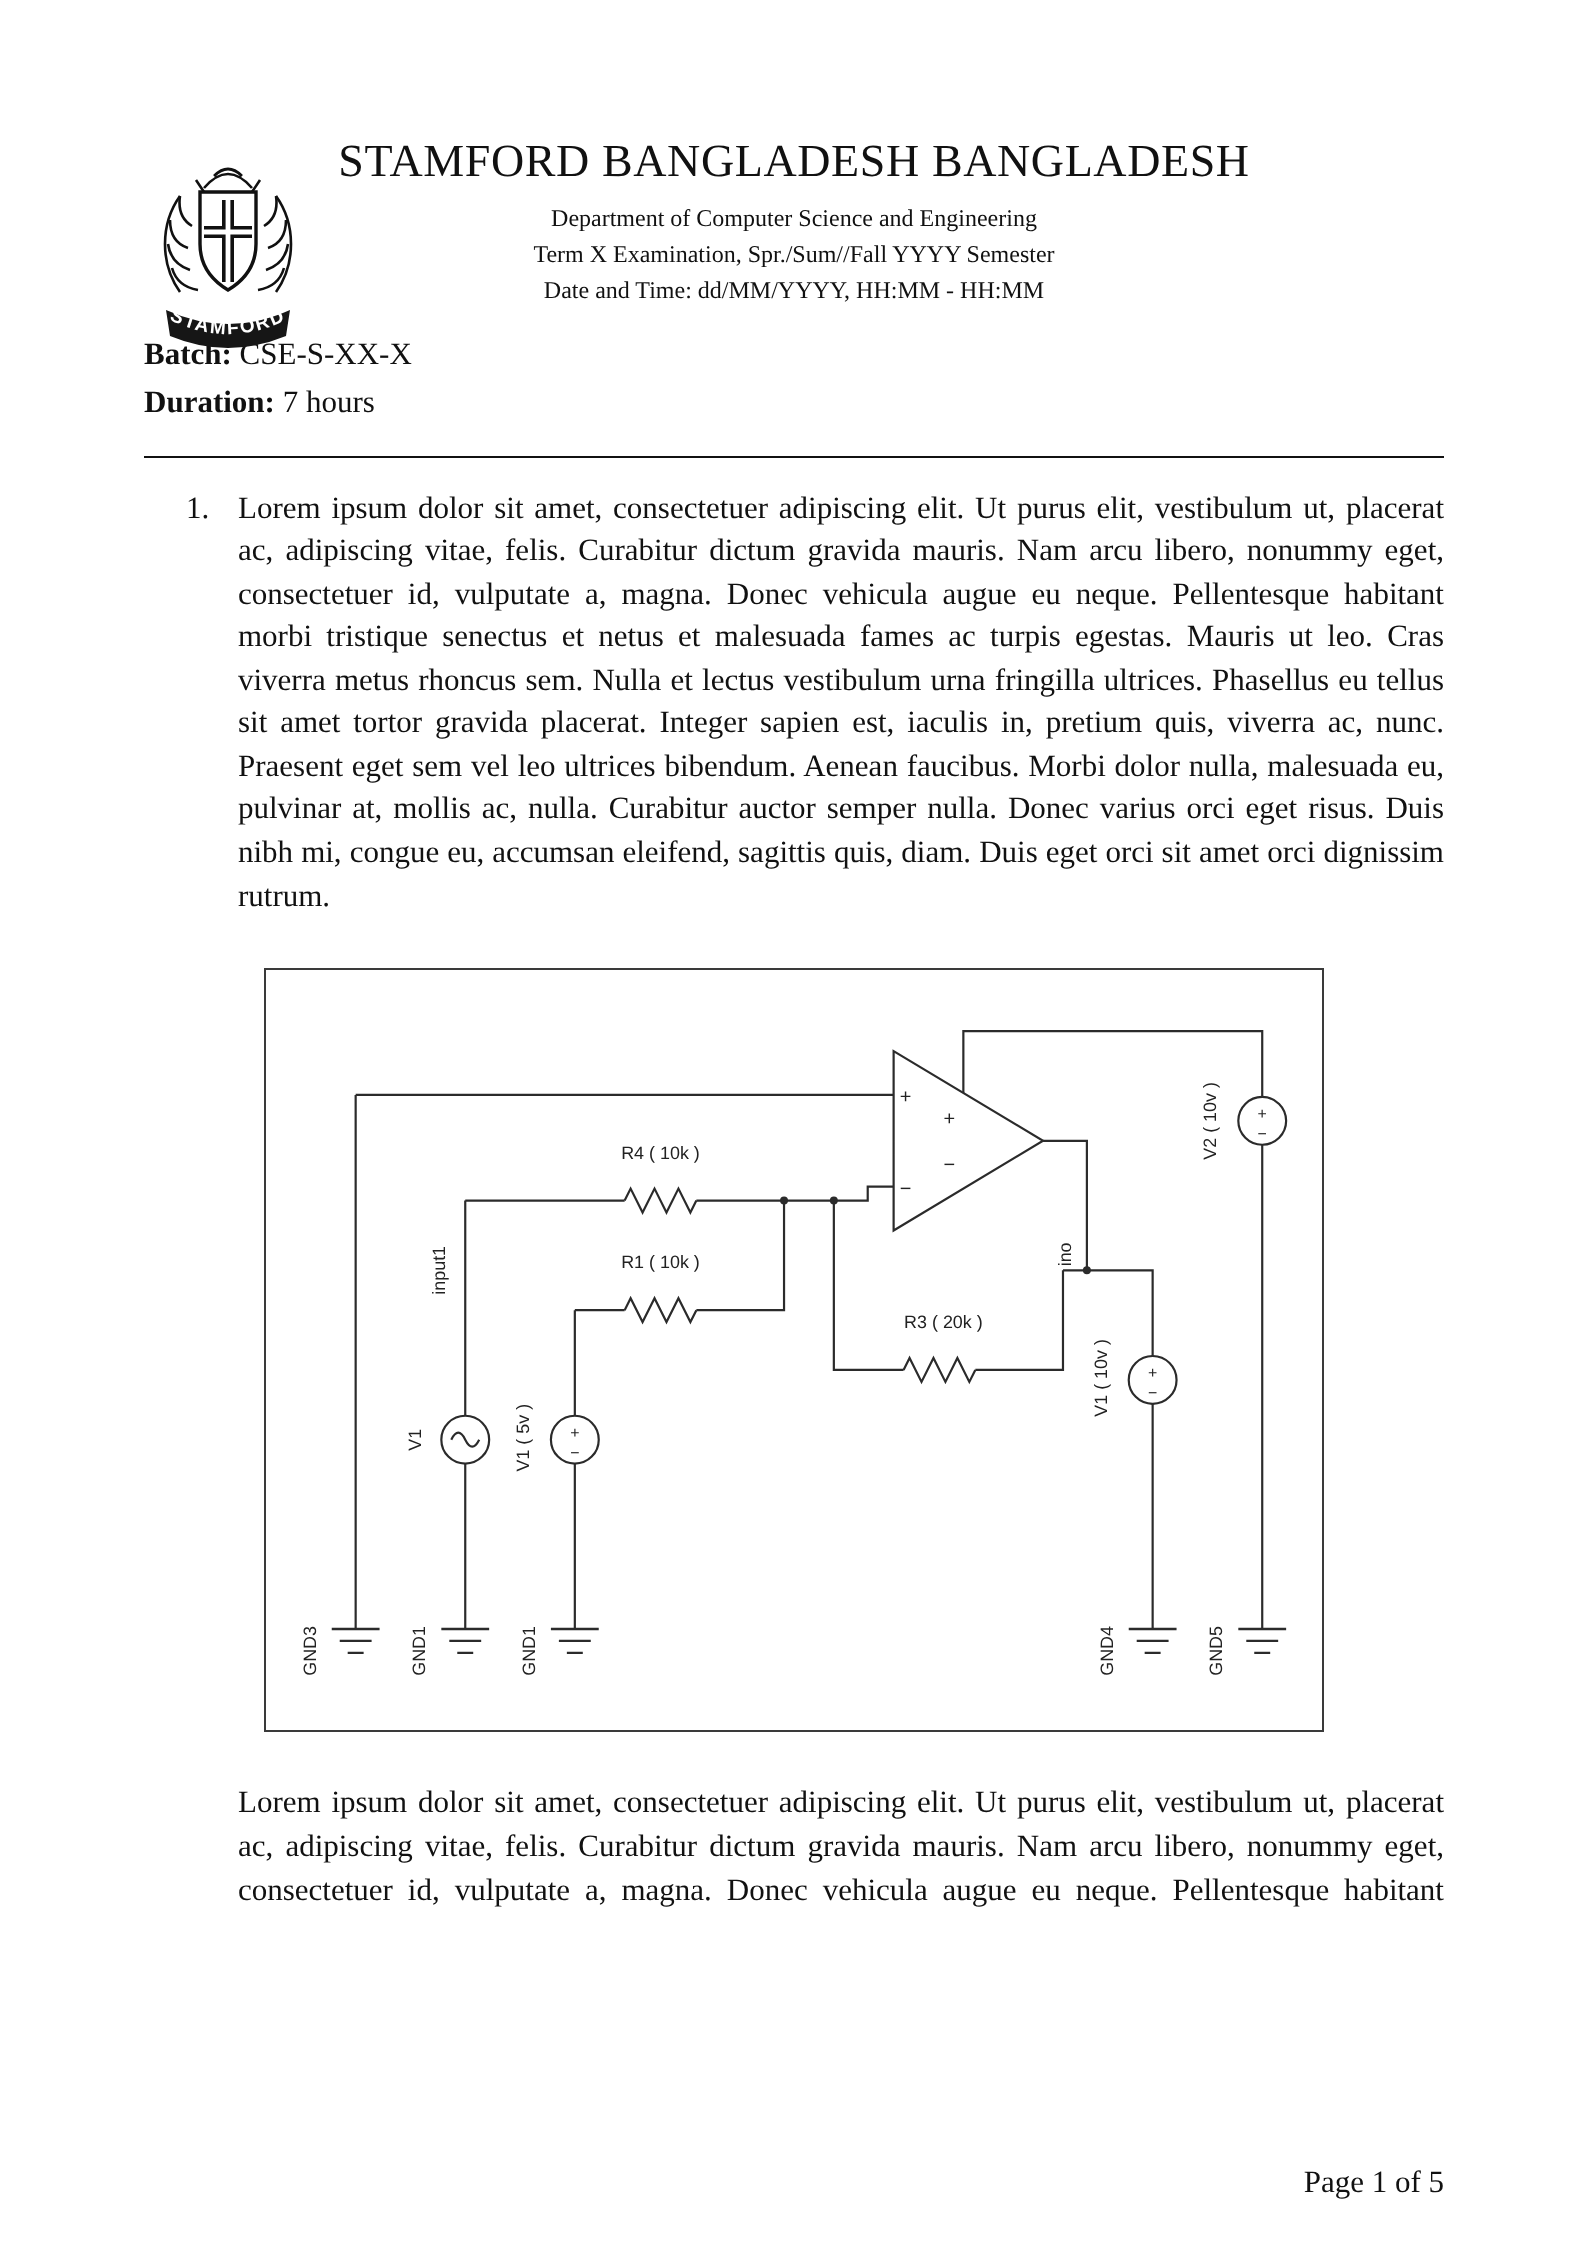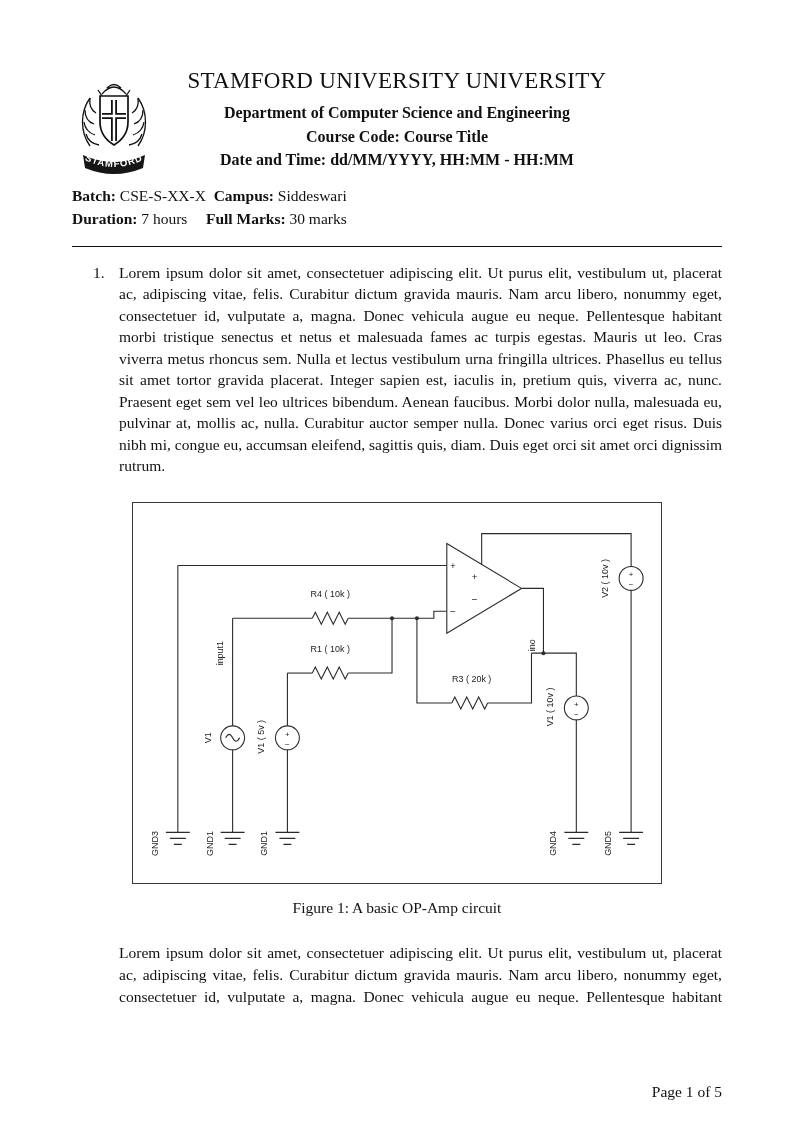--- a/index.html
+++ b/index.html
@@ -7,21 +7,21 @@
   body {
     width:794px; height:1123px;
     font-family:"Liberation Serif", serif;
     color:#111;
   }
   .page { width:794px; height:1123px; padding:68px 72px 0; position:relative; overflow:hidden; background:#fff; }
 
   .header { position:relative; text-align:center; }
   .logo { position:absolute; left:2px; top:8px; }
   .uni-title { font-size:23px; letter-spacing:.3px; margin-bottom:7px; }
-  .header-line { font-size:16px; line-height:1.48;font-weight:bold; }
+  .header-line { font-size:12px; line-height:1.48; }
 
   .info { display:flex; margin-top:12px; font-size:15.5px; }
   .info-row { line-height:1.5; }
   .info-col.right { text-align:right; }
 
   .rule { border:none; border-top:1.4px solid #111; margin:15px 0 10px; }
 
   .note { font-style:italic; font-size:15px; line-height:1.45; text-align:center; padding:0 6px; }
 
   .question { display:flex; margin-top:15px; }
@@ -60,34 +60,30 @@
         <path d="M24,14 l4,6 M56,14 l-4,6"></path>
       </g>
       <path d="M26,20 h28 v26 c0,13 -9,20 -14,23 c-5,-3 -14,-10 -14,-23 z" fill="#fff" stroke="#111" stroke-width="1.7"></path>
       <path d="M40,24 v41 M28,40 h24" stroke="#111" stroke-width="6"></path>
       <path d="M40,24 v41 M28,40 h24" stroke="#fff" stroke-width="2.4"></path>
       <path d="M9,79 q31,14 62,0 l-2,13 q-29,12 -58,0 z" fill="#161616"></path>
       <text font-size="9.5" font-weight="bold" fill="#fff" font-family="Liberation Sans, sans-serif" letter-spacing="1">
         <textPath href="#bp" startOffset="50%" text-anchor="middle">STAMFORD</textPath>
       </text>
     </svg>
-    <div class="uni-title">STAMFORD UNIVERSITY UNIVERSITY</div>
+    <div class="uni-title">STAMFORD BANGLADESH BANGLADESH</div>
     <div class="header-line">Department of Computer Science and Engineering</div>
-    <div class="header-line">Course Code: Course Title</div>
+    <div class="header-line">Term X Examination, Spr./Sum//Fall YYYY Semester</div>
     <div class="header-line">Date and Time: dd/MM/YYYY, HH:MM - HH:MM</div>
   </div>
 
   <div class="info">
     <div class="info-col">
       <div class="info-row"><b>Batch:</b> <span>CSE-S-XX-X</span></div>
       <div class="info-row"><b>Duration:</b> <span>7 hours</span></div>
-    </div>
-    <div class="info-col right">
-      <div class="info-row"><b>Campus:</b> <span>Siddeswari</span></div>
-      <div class="info-row"><b>Full Marks:</b> <span>30 marks</span></div>
     </div>
   </div>
 
   <hr class="rule">
 
 
   <div class="question">
     <div class="qnum">1.</div>
     <div class="qbody">
       <p class="qtext">Lorem ipsum dolor sit amet, consectetuer adipiscing elit. Ut purus elit, vestibulum ut, placerat ac, adipiscing vitae, felis. Curabitur dictum gravida mauris. Nam arcu libero, nonummy eget, consectetuer id, vulputate a, magna. Donec vehicula augue eu neque. Pellentesque habitant morbi tristique senectus et netus et malesuada fames ac turpis egestas. Mauris ut leo. Cras viverra metus rhoncus sem. Nulla et lectus vestibulum urna fringilla ultrices. Phasellus eu tellus sit amet tortor gravida placerat. Integer sapien est, iaculis in, pretium quis, viverra ac, nunc. Praesent eget sem vel leo ultrices bibendum. Aenean faucibus. Morbi dolor nulla, malesuada eu, pulvinar at, mollis ac, nulla. Curabitur auctor semper nulla. Donec varius orci eget risus. Duis nibh mi, congue eu, accumsan eleifend, sagittis quis, diam. Duis eget orci sit amet orci dignissim rutrum.</p>
@@ -182,19 +178,18 @@
       <text class="circ-label" transform="rotate(-90 404 142)" x="404" y="142" text-anchor="middle">ino</text>
 
       <text class="circ-label" transform="rotate(-90 25 341)" x="25" y="341" text-anchor="middle">GND3</text>
       <text class="circ-label" transform="rotate(-90 80 341)" x="80" y="341" text-anchor="middle">GND1</text>
       <text class="circ-label" transform="rotate(-90 135 341)" x="135" y="341" text-anchor="middle">GND1</text>
       <text class="circ-label" transform="rotate(-90 425 341)" x="425" y="341" text-anchor="middle">GND4</text>
       <text class="circ-label" transform="rotate(-90 480 341)" x="480" y="341" text-anchor="middle">GND5</text>
     </svg>
   </div>
 
-  <div class="caption">Figure 1: A basic OP-Amp circuit</div>
 
   <p class="closing">Lorem ipsum dolor sit amet, consectetuer adipiscing elit. Ut purus elit, vestibulum ut, placerat ac, adipiscing vitae, felis. Curabitur dictum gravida mauris. Nam arcu libero, nonummy eget, consectetuer id, vulputate a, magna. Donec vehicula augue eu neque. Pellentesque habitant</p>
 
   <div class="footer">Page 1 of 5</div>
 
 </div>
 
 </body></html>

